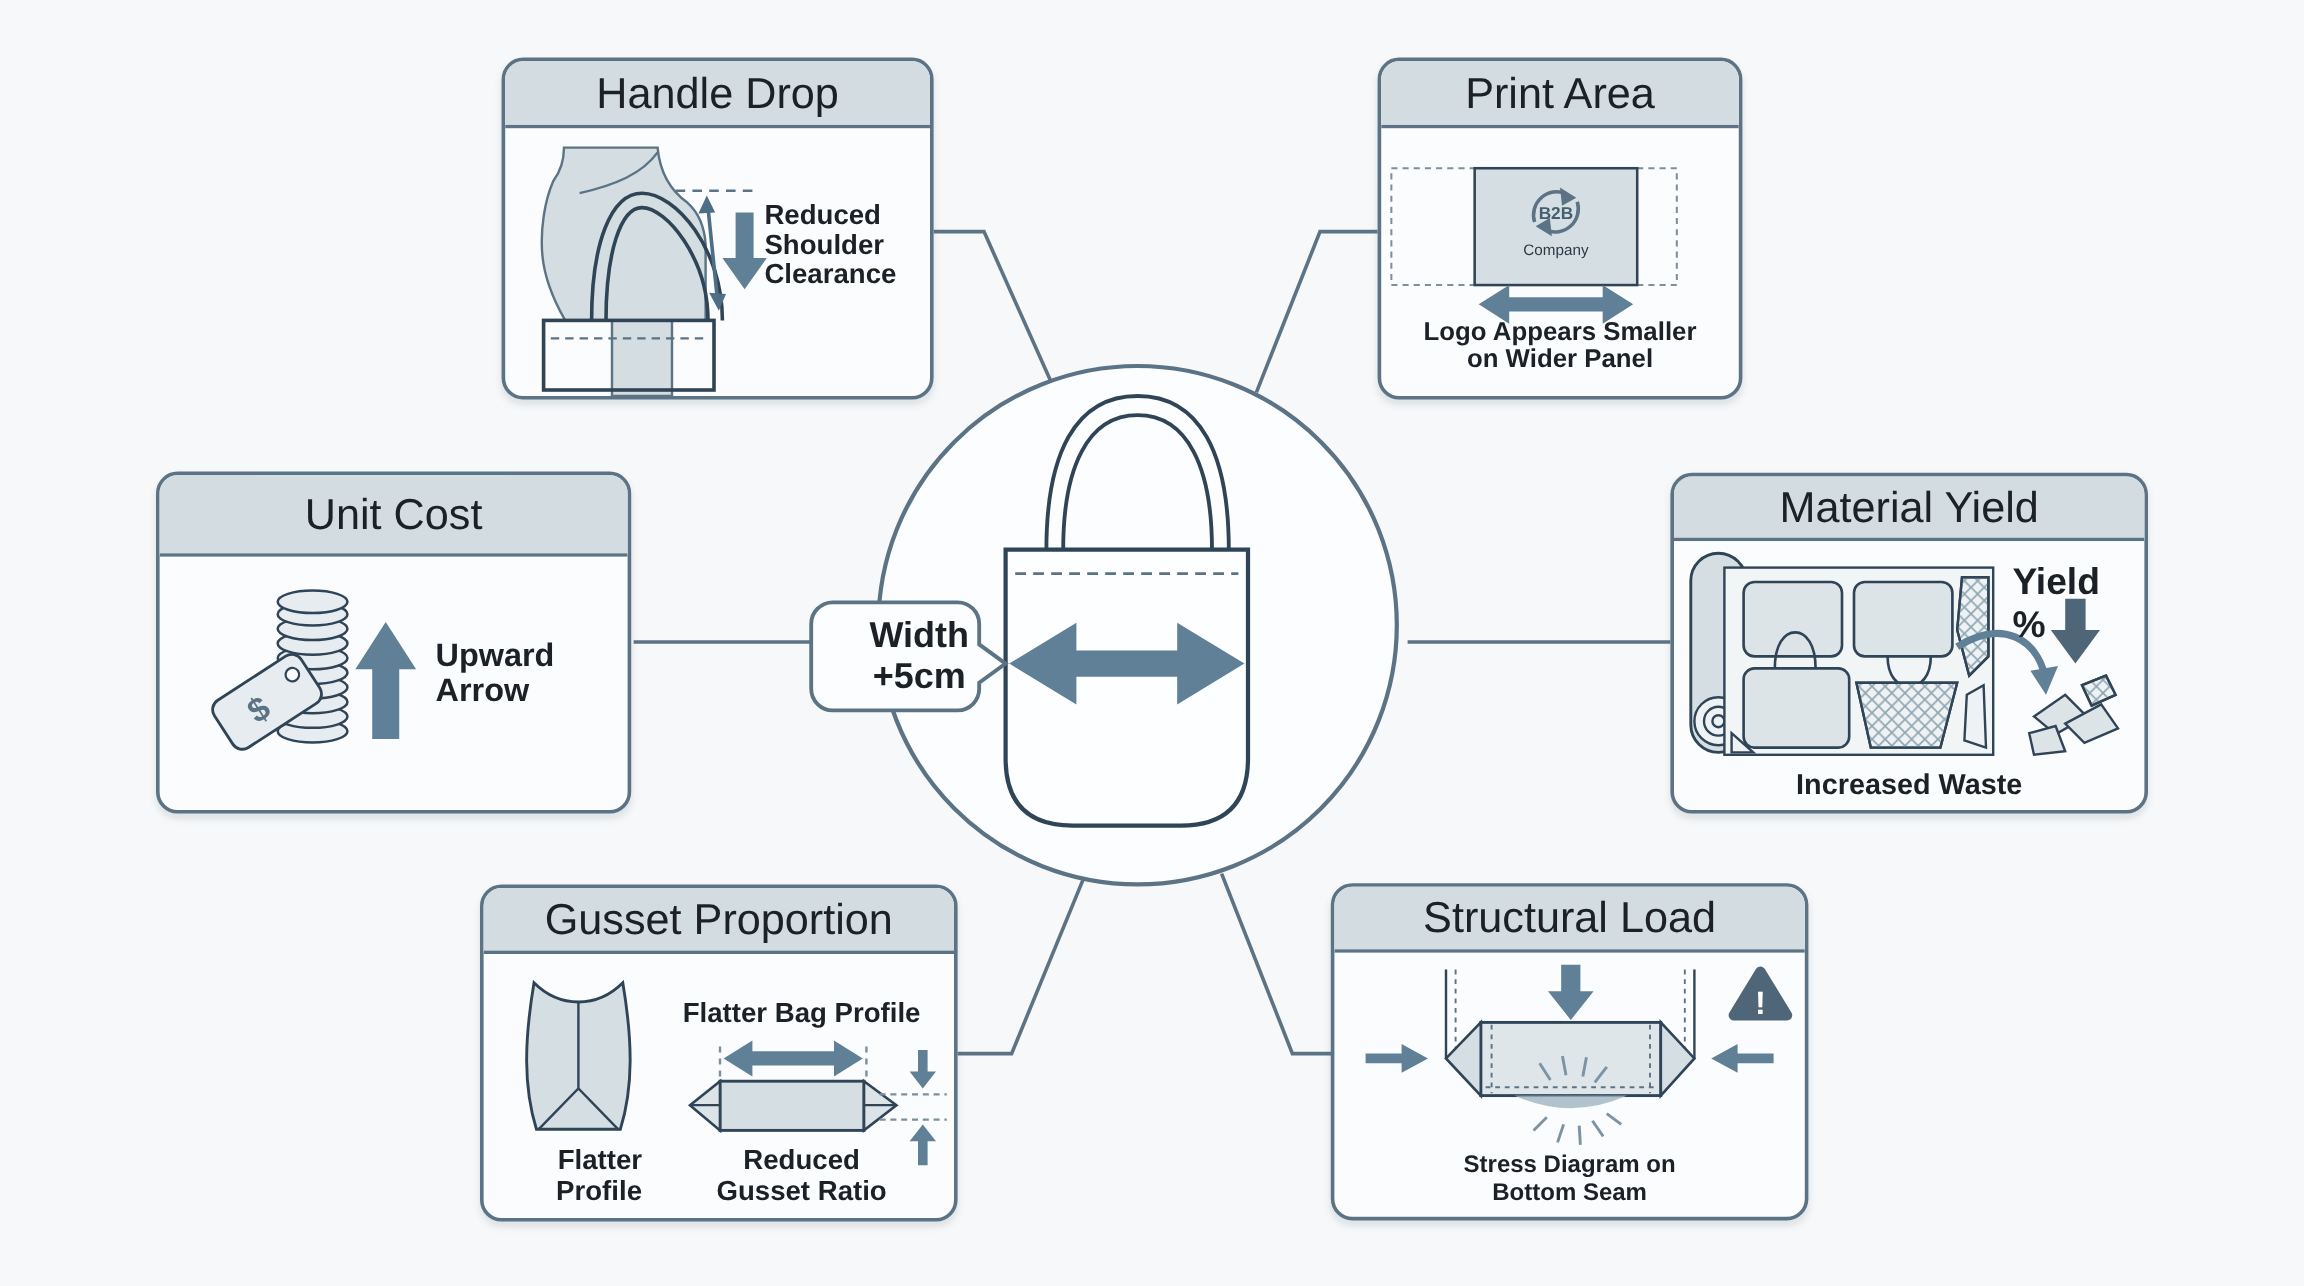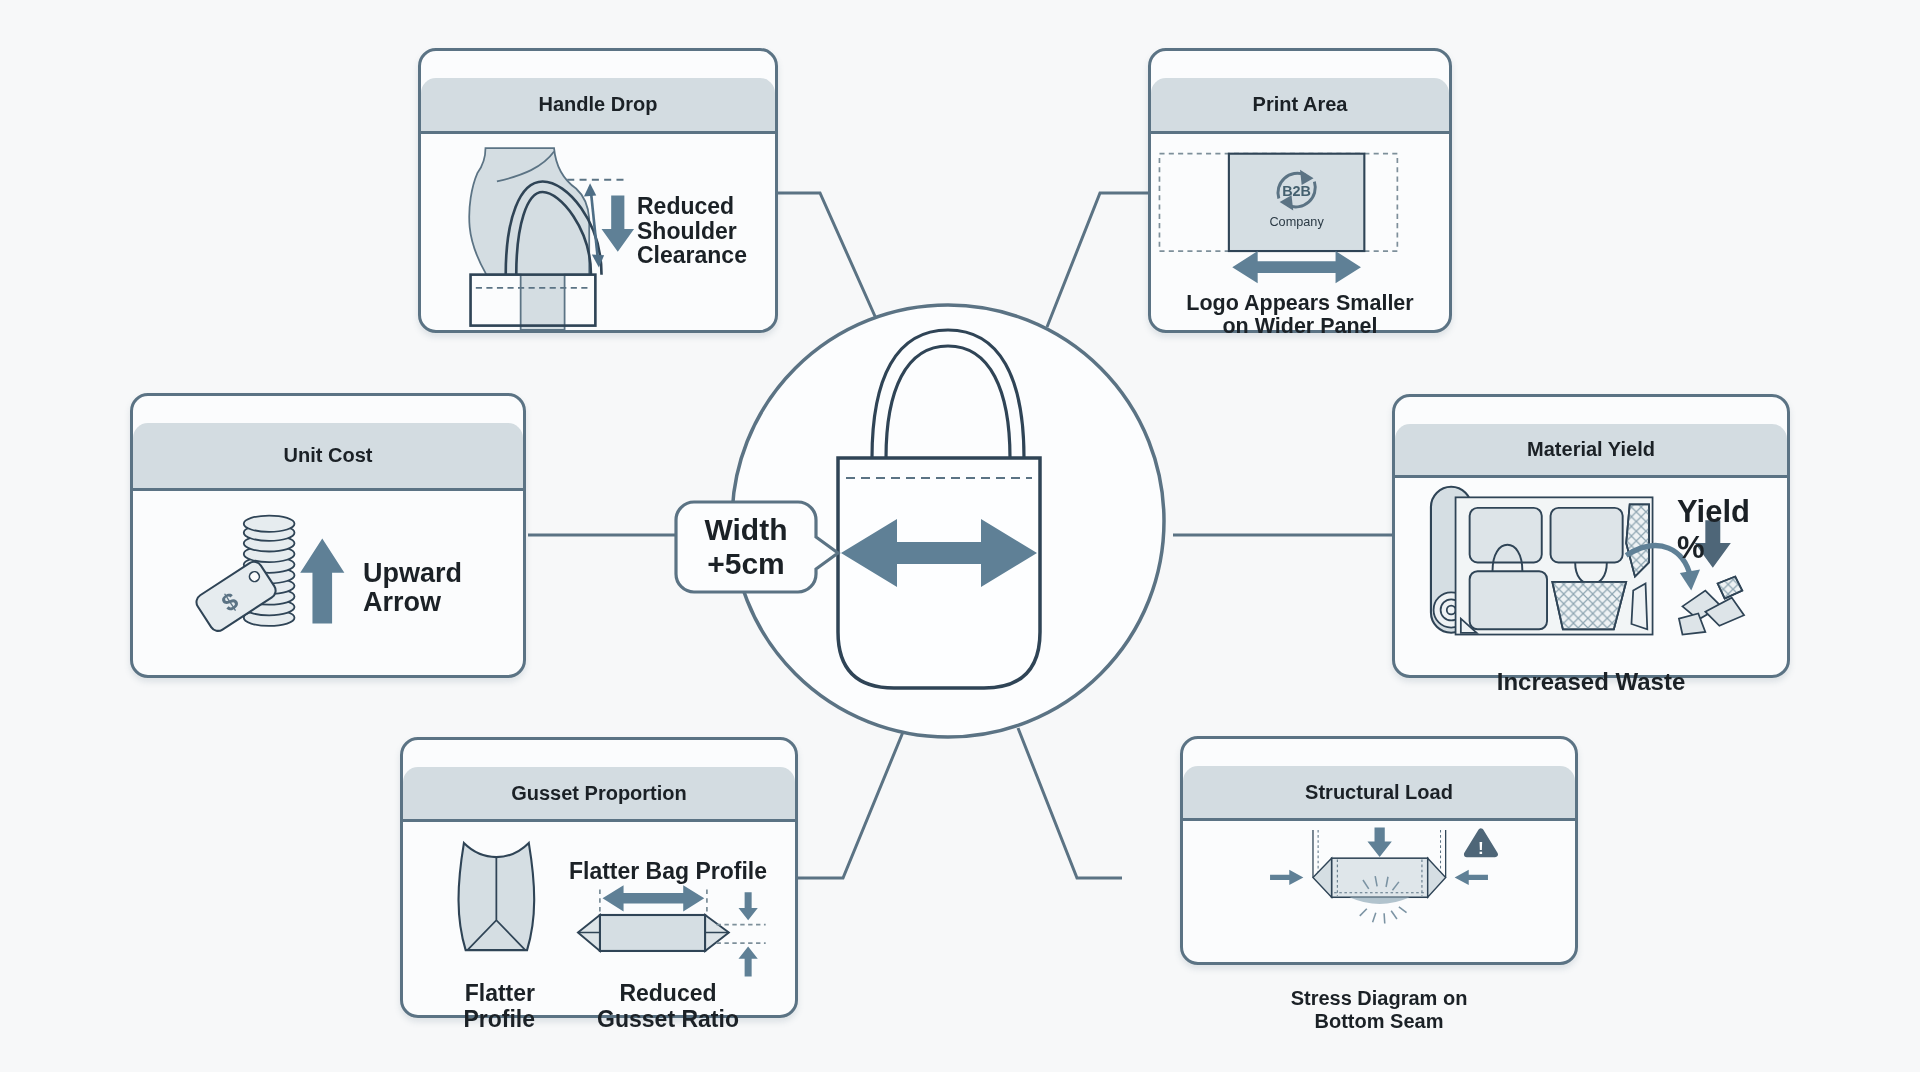--- a/index.html
+++ b/index.html
@@ -13,35 +13,34 @@
   .panel{
     position:absolute;z-index:2;box-sizing:border-box;
     background:#fbfcfd;border:3px solid #5b7384;border-radius:18px;
     box-shadow:0 4px 6px rgba(90,115,132,.16);
     display:flex;flex-direction:column;
   }
   .panel-header{
     box-sizing:border-box;flex:0 0 auto;
     background:#d3dce1;border-bottom:3px solid #5b7384;
     border-radius:15px 15px 0 0;
-    text-align:center;font-weight:bold;font-size:20px;
+    text-align:center;font-weight:normal;font-size:36px;
     display:flex;align-items:center;justify-content:center;
     color:#1b2126;
-    margin-top:27px;
   }
   .panel-body{position:relative;flex:1 1 auto;}
   .panel-body svg{position:absolute;left:0;top:0;width:100%;height:100%;}
   .note{
     position:absolute;font-weight:bold;white-space:pre-line;z-index:3;color:#1b2126;
   }
   .center-text{text-align:center;}
   .bubble-label{
     position:absolute;left:676px;top:502px;width:140px;height:90px;z-index:3;
     display:flex;align-items:center;justify-content:center;text-align:center;
-    font-weight:bold;font-size:30px;line-height:1.12;white-space:pre-line;color:#1b2126;
+    font-weight:bold;font-size:30px;line-height:1.12;white-space:pre-line;color:#1b2126;padding-left:20px;
   }
 </style>
 </head>
 <body>
 
 <div class="canvas">
 
   <svg class="base-svg" viewBox="0 0 1920 1072">
     <g stroke="#5b7384" stroke-width="3" fill="none">
       <path d="M778,193 H820 L878,323"></path>
@@ -220,21 +219,21 @@
         <path d="M362,176 h8 v-20 h7 l-11,-14 l-11,14 h7 z" fill="#5f8096"></path>
       </svg>
       <div class="note" style="left:160px;top:36px;width:210px;text-align:center;font-size:23px">Flatter Bag Profile</div>
       <div class="note" style="left:28px;top:158px;width:104px;text-align:right;font-size:23px;line-height:1.15">Flatter
 Profile</div>
       <div class="note" style="left:175px;top:158px;width:180px;text-align:center;font-size:23px;line-height:1.15">Reduced
 Gusset Ratio</div>
     </div>
   </section>
 
-  <section class="panel" style="left:1180px;top:736px;width:398px;height:229px">
+  <section class="panel" style="left:1109px;top:736px;width:398px;height:281px">
     <header class="panel-header" style="height:55px">Structural Load</header>
     <div class="panel-body">
       <svg viewBox="0 0 392 220" preserveAspectRatio="xMidYMid meet">
         <g stroke="#2f4456" stroke-width="2">
           <line x1="93" y1="14" x2="93" y2="88"></line>
           <line x1="300" y1="14" x2="300" y2="88"></line>
           <line x1="101" y1="14" x2="101" y2="80" stroke="#5b7384" stroke-width="1.6" stroke-dasharray="4 4"></line>
           <line x1="292" y1="14" x2="292" y2="80" stroke="#5b7384" stroke-width="1.6" stroke-dasharray="4 4"></line>
         </g>
         <g>

